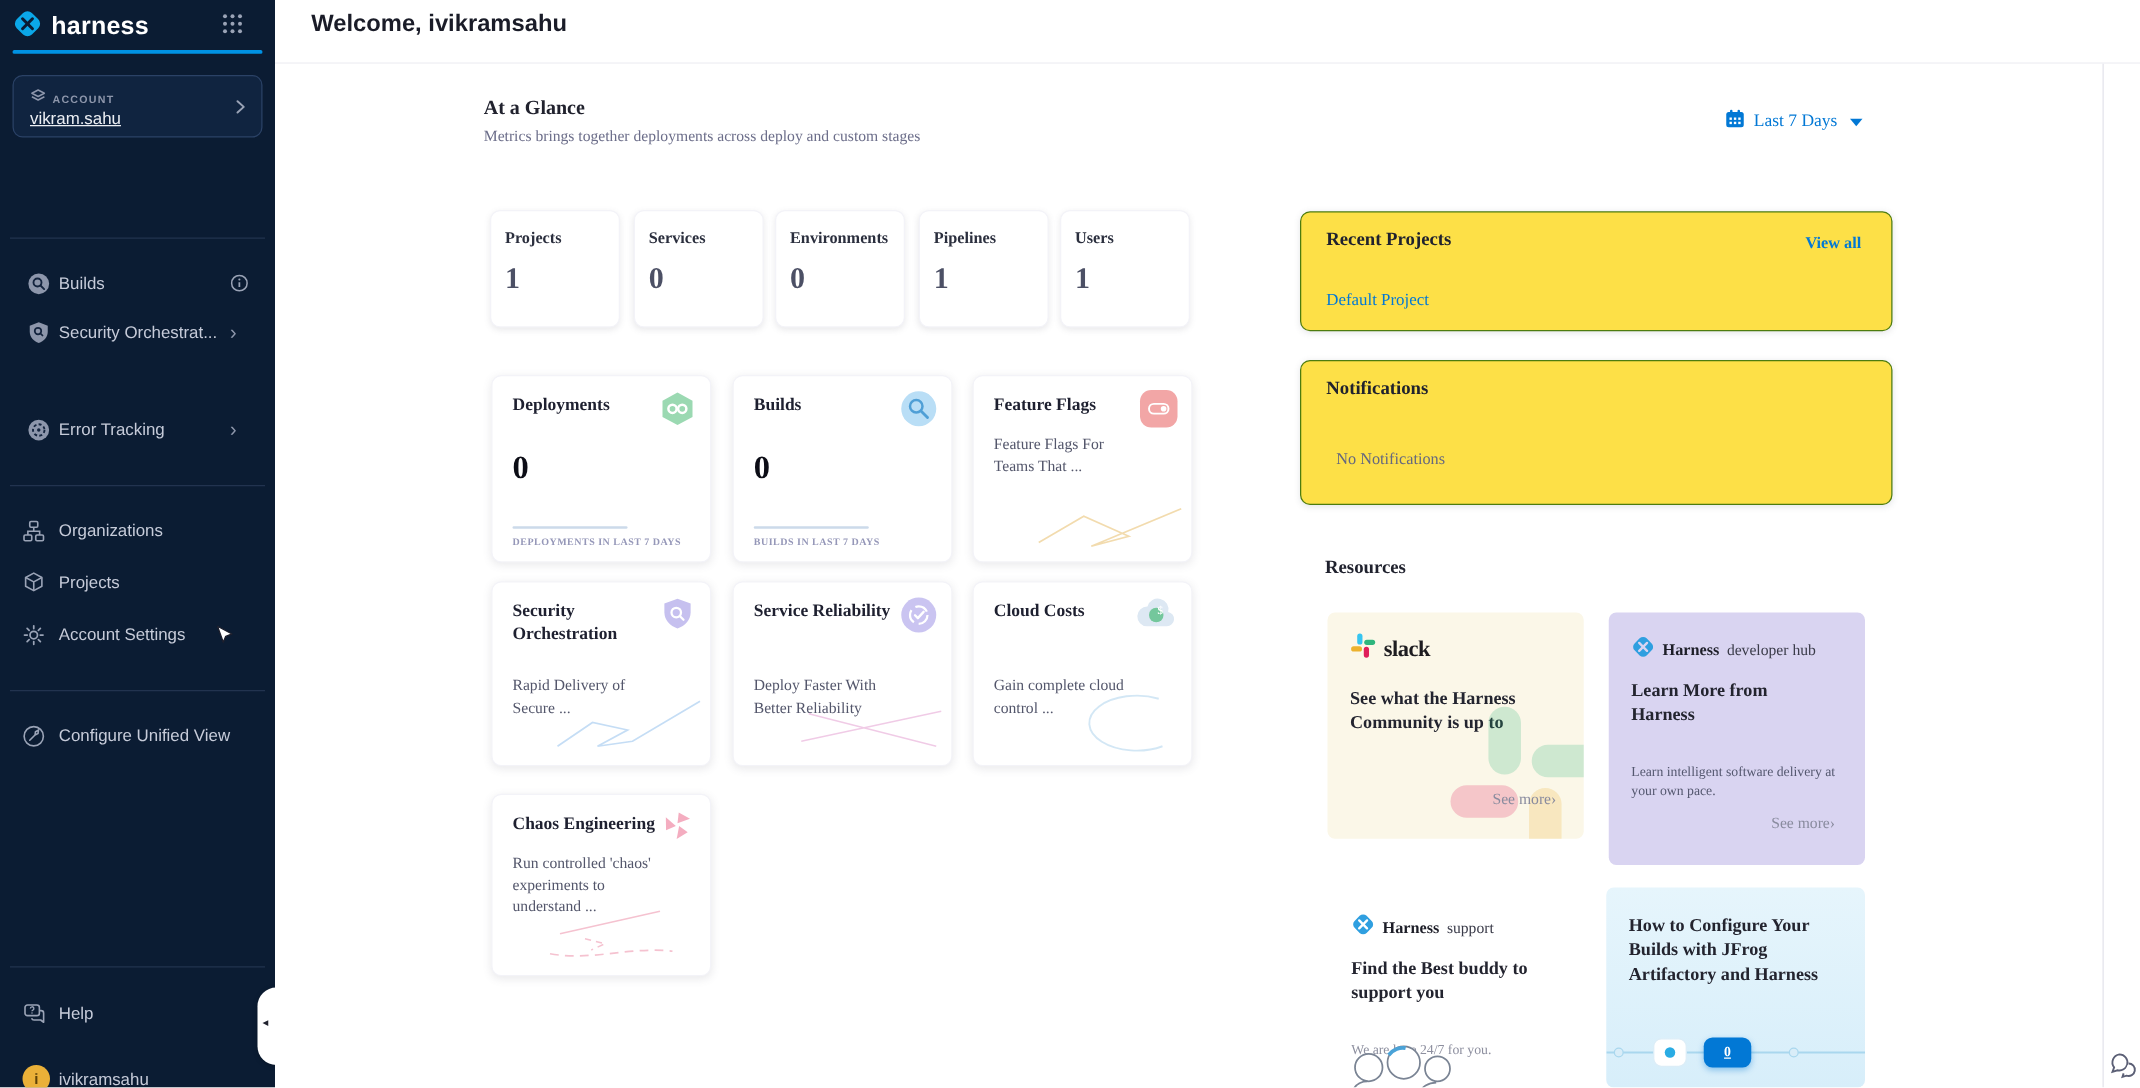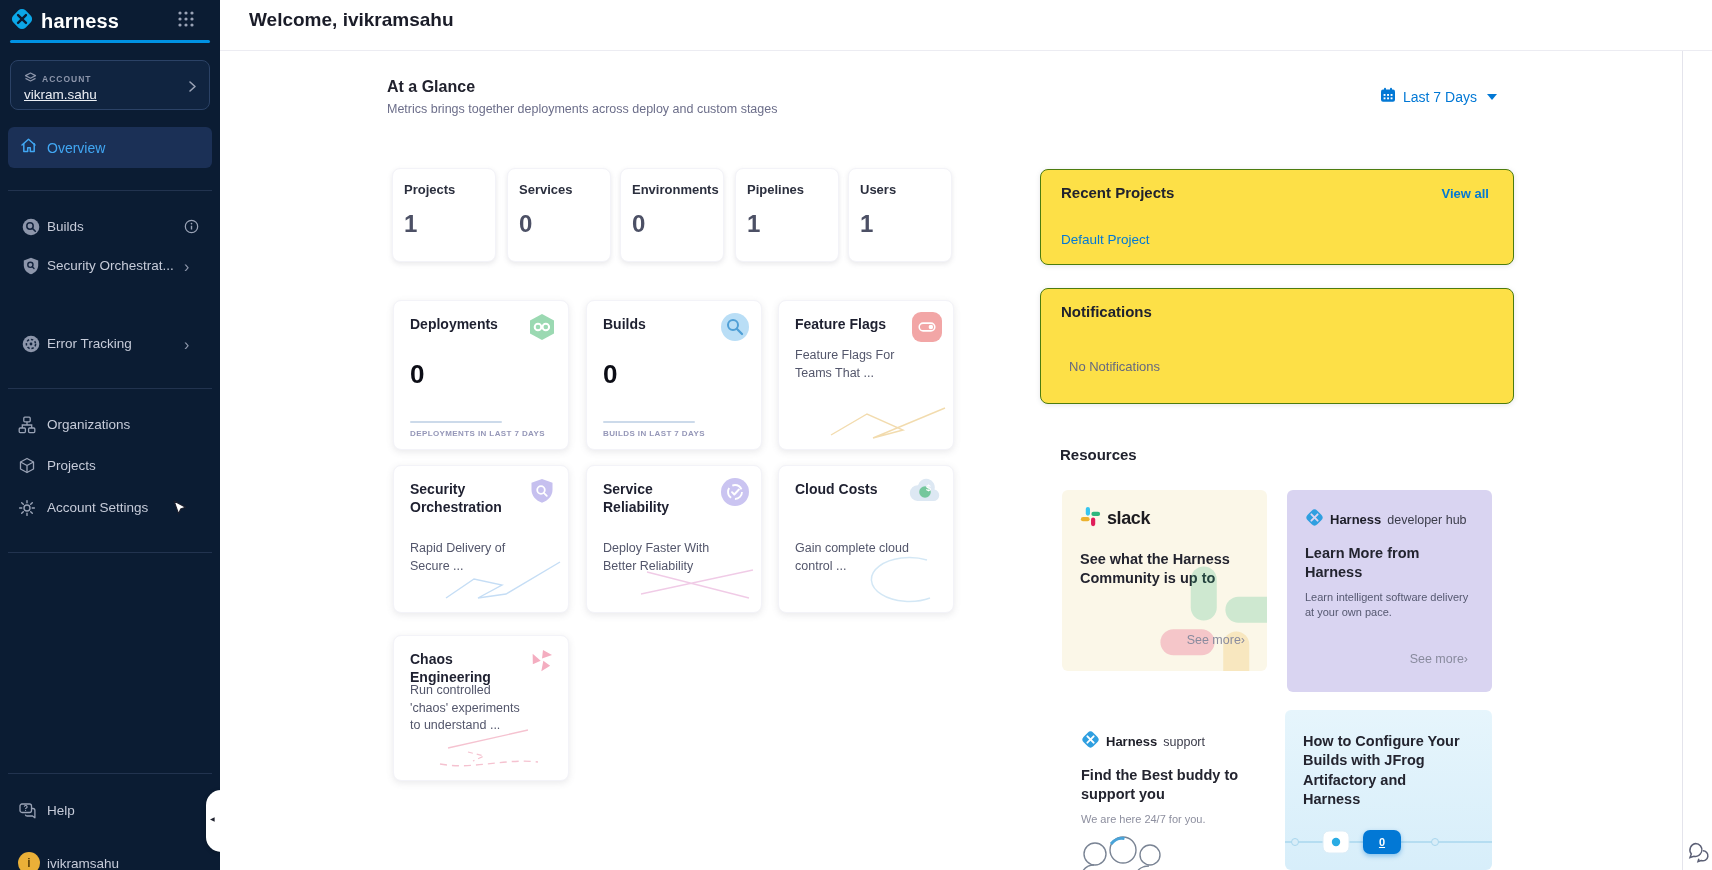--- a/index.html
+++ b/index.html
@@ -33,21 +33,21 @@
   .avatar { position:absolute; left:18px; top:6px; width:22px; height:22px; border-radius:50%; background:#eab038; color:#5e4208; font-size:12px; font-weight:700; display:flex; align-items:center; justify-content:center; }
   .collapse-handle { position:absolute; left:206px; top:790px; width:15px; height:62px; background:#fff; border-radius:31px 0 0 31px; box-shadow:0 1px 4px rgba(0,0,0,.25); cursor:pointer; }
   .collapse-handle::after { content:"◀"; position:absolute; left:4px; top:25px; font-size:6px; color:#20222e; }
   .cursor { position:absolute; left:172px; top:500px; width:17px; height:20px; }
 
   
   .main-header { position:absolute; left:220px; top:0; width:1492px; height:51px; background:#fff; border-bottom:1px solid #ececf2; }
   .welcome { position:absolute; left:29px; top:9px; font-size:19px; font-weight:700; color:#1a1c28;text-align:center; }
 
   
-  .content { position:absolute; left:220px; top:51px; width:1492px; height:819px; background:#fff; }
+  .content { position:absolute; left:220px; top:51px; width:1492px; height:819px; background:#fff;font-family:Liberation Serif, serif; }
   .glance-title { position:absolute; left:167px; top:27px; font-size:16px; font-weight:700; color:#21222e; }
   .glance-sub { position:absolute; left:167px; top:51px; font-size:12.5px; color:#6c6e8a; }
   .date-filter { position:absolute; left:1160px; top:36px; display:flex; align-items:center; gap:7px; color:#0278d5; font-size:14px; font-weight:500; cursor:pointer; }
   .caret-down { width:0; height:0; border-left:5px solid transparent; border-right:5px solid transparent; border-top:6px solid #0278d5; margin-left:3px; }
 
   .stat-card { position:absolute; top:117px; width:104px; height:94px; background:#fff; border:1px solid #f3f3f8; border-radius:8px; box-shadow:0 2px 5px rgba(96,97,112,.14); cursor:pointer; }
   .stat-label { position:absolute; left:11px; top:13px; font-size:13px; font-weight:600; color:#2b2f3e; }
   .stat-value { position:absolute; left:11px; top:41px; font-size:24px; font-weight:600; color:#4c5065; }
 
   .mcard { position:absolute; width:176px; background:#fff; border-radius:8px; border:1px solid #f3f3f8; box-shadow:0 2px 7px rgba(96,97,112,.14); overflow:hidden; cursor:pointer; }
@@ -67,21 +67,21 @@
   .panel-card { position:absolute; background:#fde047; border:1px solid #4d7c0f; border-radius:8px; box-shadow:0 1px 5px rgba(96,97,112,.16); }
   .panel-title { position:absolute; left:20px; top:14px; font-size:15px; font-weight:700; color:#20222e; }
   .view-all { position:absolute; right:24px; top:16px; font-size:13px; font-weight:600; color:#0278d5; cursor:pointer; }
   .proj-link { position:absolute; left:20px; top:62px; font-size:13.5px; font-weight:500; color:#0278d5; cursor:pointer; }
   .notif-empty { position:absolute; left:28px; top:70px; font-size:13px; color:#65687f; }
   .resources-title { position:absolute; left:840px; top:395px; font-size:15px; font-weight:700; color:#20222e; }
 
   .res-card { position:absolute; border-radius:6px; overflow:hidden; cursor:pointer; }
   .res-logo-row { position:absolute; left:18px; display:flex; align-items:center; gap:6px; }
   .res-title { position:absolute; left:18px; font-weight:700; color:#23242f; font-size:14.5px; line-height:1.33; }
-  .res-desc { position:absolute; left:18px; font-size:11px; color:#555870; line-height:1.35; }
+  .res-desc { position:absolute; left:18px; font-size:11px; color:#555870; line-height:1.35;margin-top:21px; }
   .see-more { position:absolute; font-size:12.5px; color:#898b9e; cursor:pointer; }
   .slack-word { font-size:18px; font-weight:800; color:#1d1c20; letter-spacing:-.4px; }
   .brand-bold { font-size:13px; font-weight:700; color:#1d1e28; }
   .brand-rest { font-size:12.5px; color:#3a3b49; }
   .slack-watermark { position:absolute; right:-18px; bottom:-24px; opacity:.22; }
   .jfrog-pill { position:absolute; left:78px; top:4px; width:38px; height:24px; background:#0278d5; border-radius:7px; box-shadow:0 2px 5px rgba(2,120,213,.4); display:flex; align-items:center; justify-content:center; }
   .jfrog-pill span { color:#fff; font-size:11px; font-weight:700; text-decoration:underline; }
   .pipeline-wrap { position:absolute; left:0; right:0; bottom:12px; height:32px; }
 
   .edge-line { position:absolute; left:1462px; top:0; width:1px; height:819px; background:#e4e4ec; }
@@ -131,29 +131,20 @@
         <span class="account-label">ACCOUNT</span>
       </div>
       <div class="account-name">vikram.sahu</div>
       <span class="account-chev">
         <svg width="12" height="13" viewBox="0 0 12 13" fill="none" stroke="#9aa3b6" stroke-width="1.6" stroke-linecap="round" stroke-linejoin="round">
             <path d="M4 2l5 4.5L4 11"></path>
           </svg>
       </span>
     </div>
 
-    <div class="nav-overview">
-      <span>
-        <svg width="19" height="19" viewBox="0 0 19 19" fill="none" stroke="#41a7f3" stroke-width="1.5" stroke-linecap="round" stroke-linejoin="round">
-            <path d="M3 9L9.5 3.2 16 9"></path>
-            <path d="M4.8 7.8v7.7h3.9v-3.8h2.6v3.8h3.9V7.8"></path>
-          </svg>
-      </span>
-      <span class="lbl">Overview</span>
-    </div>
 
     <div class="sb-divider" style="top:190px"></div>
 
     <div class="row-wrap" style="top:208px">
       <span class="sb-icon">
         <svg width="18" height="18" viewBox="0 0 18 18">
             <circle cx="9" cy="9" r="8.3" fill="#8d96ab"></circle>
             <circle cx="8" cy="8" r="3.2" fill="none" stroke="#14243e" stroke-width="1.5"></circle>
             <line x1="10.4" y1="10.4" x2="13.3" y2="13.3" stroke="#14243e" stroke-width="1.5" stroke-linecap="round"></line>
           </svg>
@@ -222,20 +213,29 @@
         <svg width="18" height="18" viewBox="0 0 18 18" fill="none" stroke="#9aa3b6" stroke-width="1.4" stroke-linecap="round">
             <circle cx="9" cy="9" r="3"></circle>
             <path d="M9 1.6v2.2M9 14.2v2.2M1.6 9h2.2M14.2 9h2.2M3.7 3.7l1.6 1.6M12.7 12.7l1.6 1.6M14.3 3.7l-1.6 1.6M5.3 12.7l-1.6 1.6"></path>
           </svg>
       </span>
       <span class="sb-label">Account Settings</span>
     </div>
 
     <div class="sb-divider" style="top:552px"></div>
 
+    <div class="row-wrap" style="top:570px">
+      <span class="sb-icon2">
+        <svg width="18" height="18" viewBox="0 0 18 18" fill="none" stroke="#9aa3b6" stroke-width="1.3" stroke-linecap="round">
+            <circle cx="9" cy="9" r="7.7"></circle>
+            <path d="M5.8 12.2L10 8M10 8l.4-2.6 2.4-1.4-.4 2.8L10 8z"></path>
+          </svg>
+      </span>
+      <span class="sb-label">Configure Unified View</span>
+    </div>
 
     <div class="sb-divider" style="top:773px"></div>
 
     <div class="row-wrap" style="top:792px;height:36px">
       <span class="sb-icon2">
         <svg width="19" height="19" viewBox="0 0 19 19" fill="none" stroke="#9aa3b6" stroke-width="1.3" stroke-linejoin="round">
             <rect x="2" y="2" width="11.5" height="8.5" rx="2"></rect>
             <path d="M13.5 6.5h1.4a2 2 0 0 1 2 2v7.3l-2.4-1.8H9.2a2 2 0 0 1-1.9-1.4"></path>
             <path d="M6.3 4.8a1.4 1.4 0 1 1 2 1.3c-.4.2-.7.5-.7.9" stroke-width="1.1"></path>
             <circle cx="7.6" cy="8.3" r=".6" fill="#9aa3b6" stroke="none"></circle>

